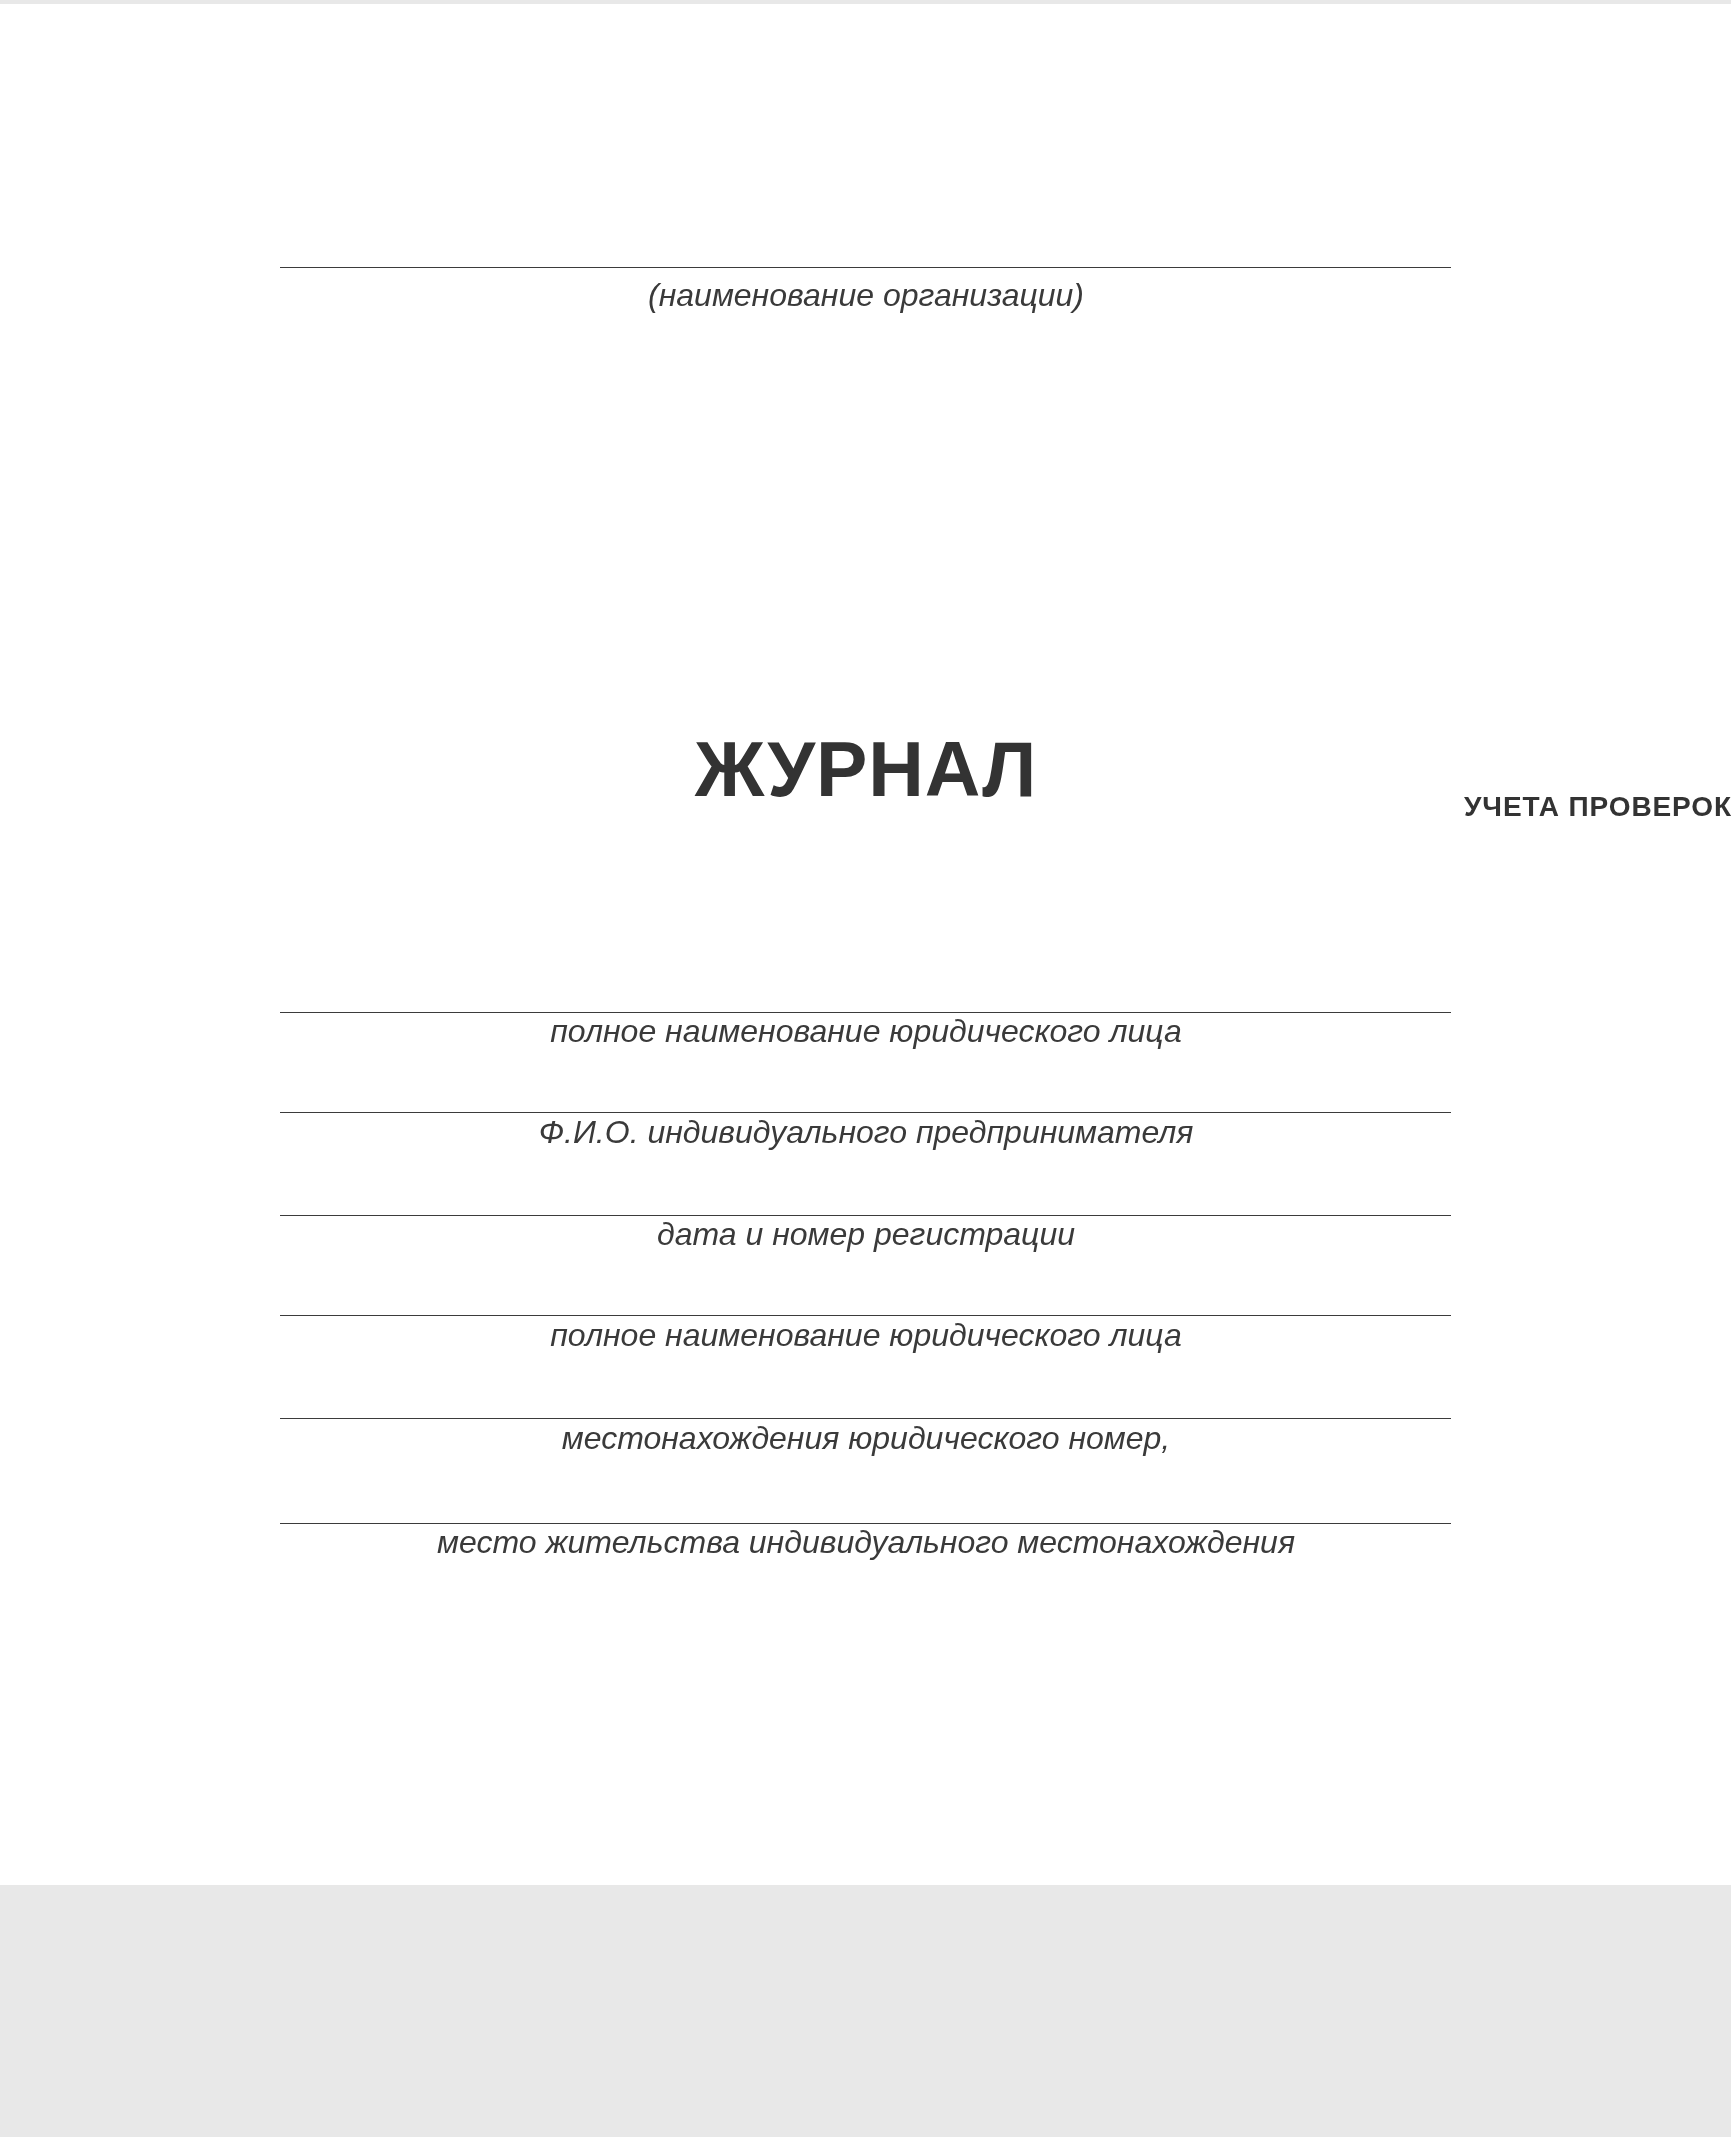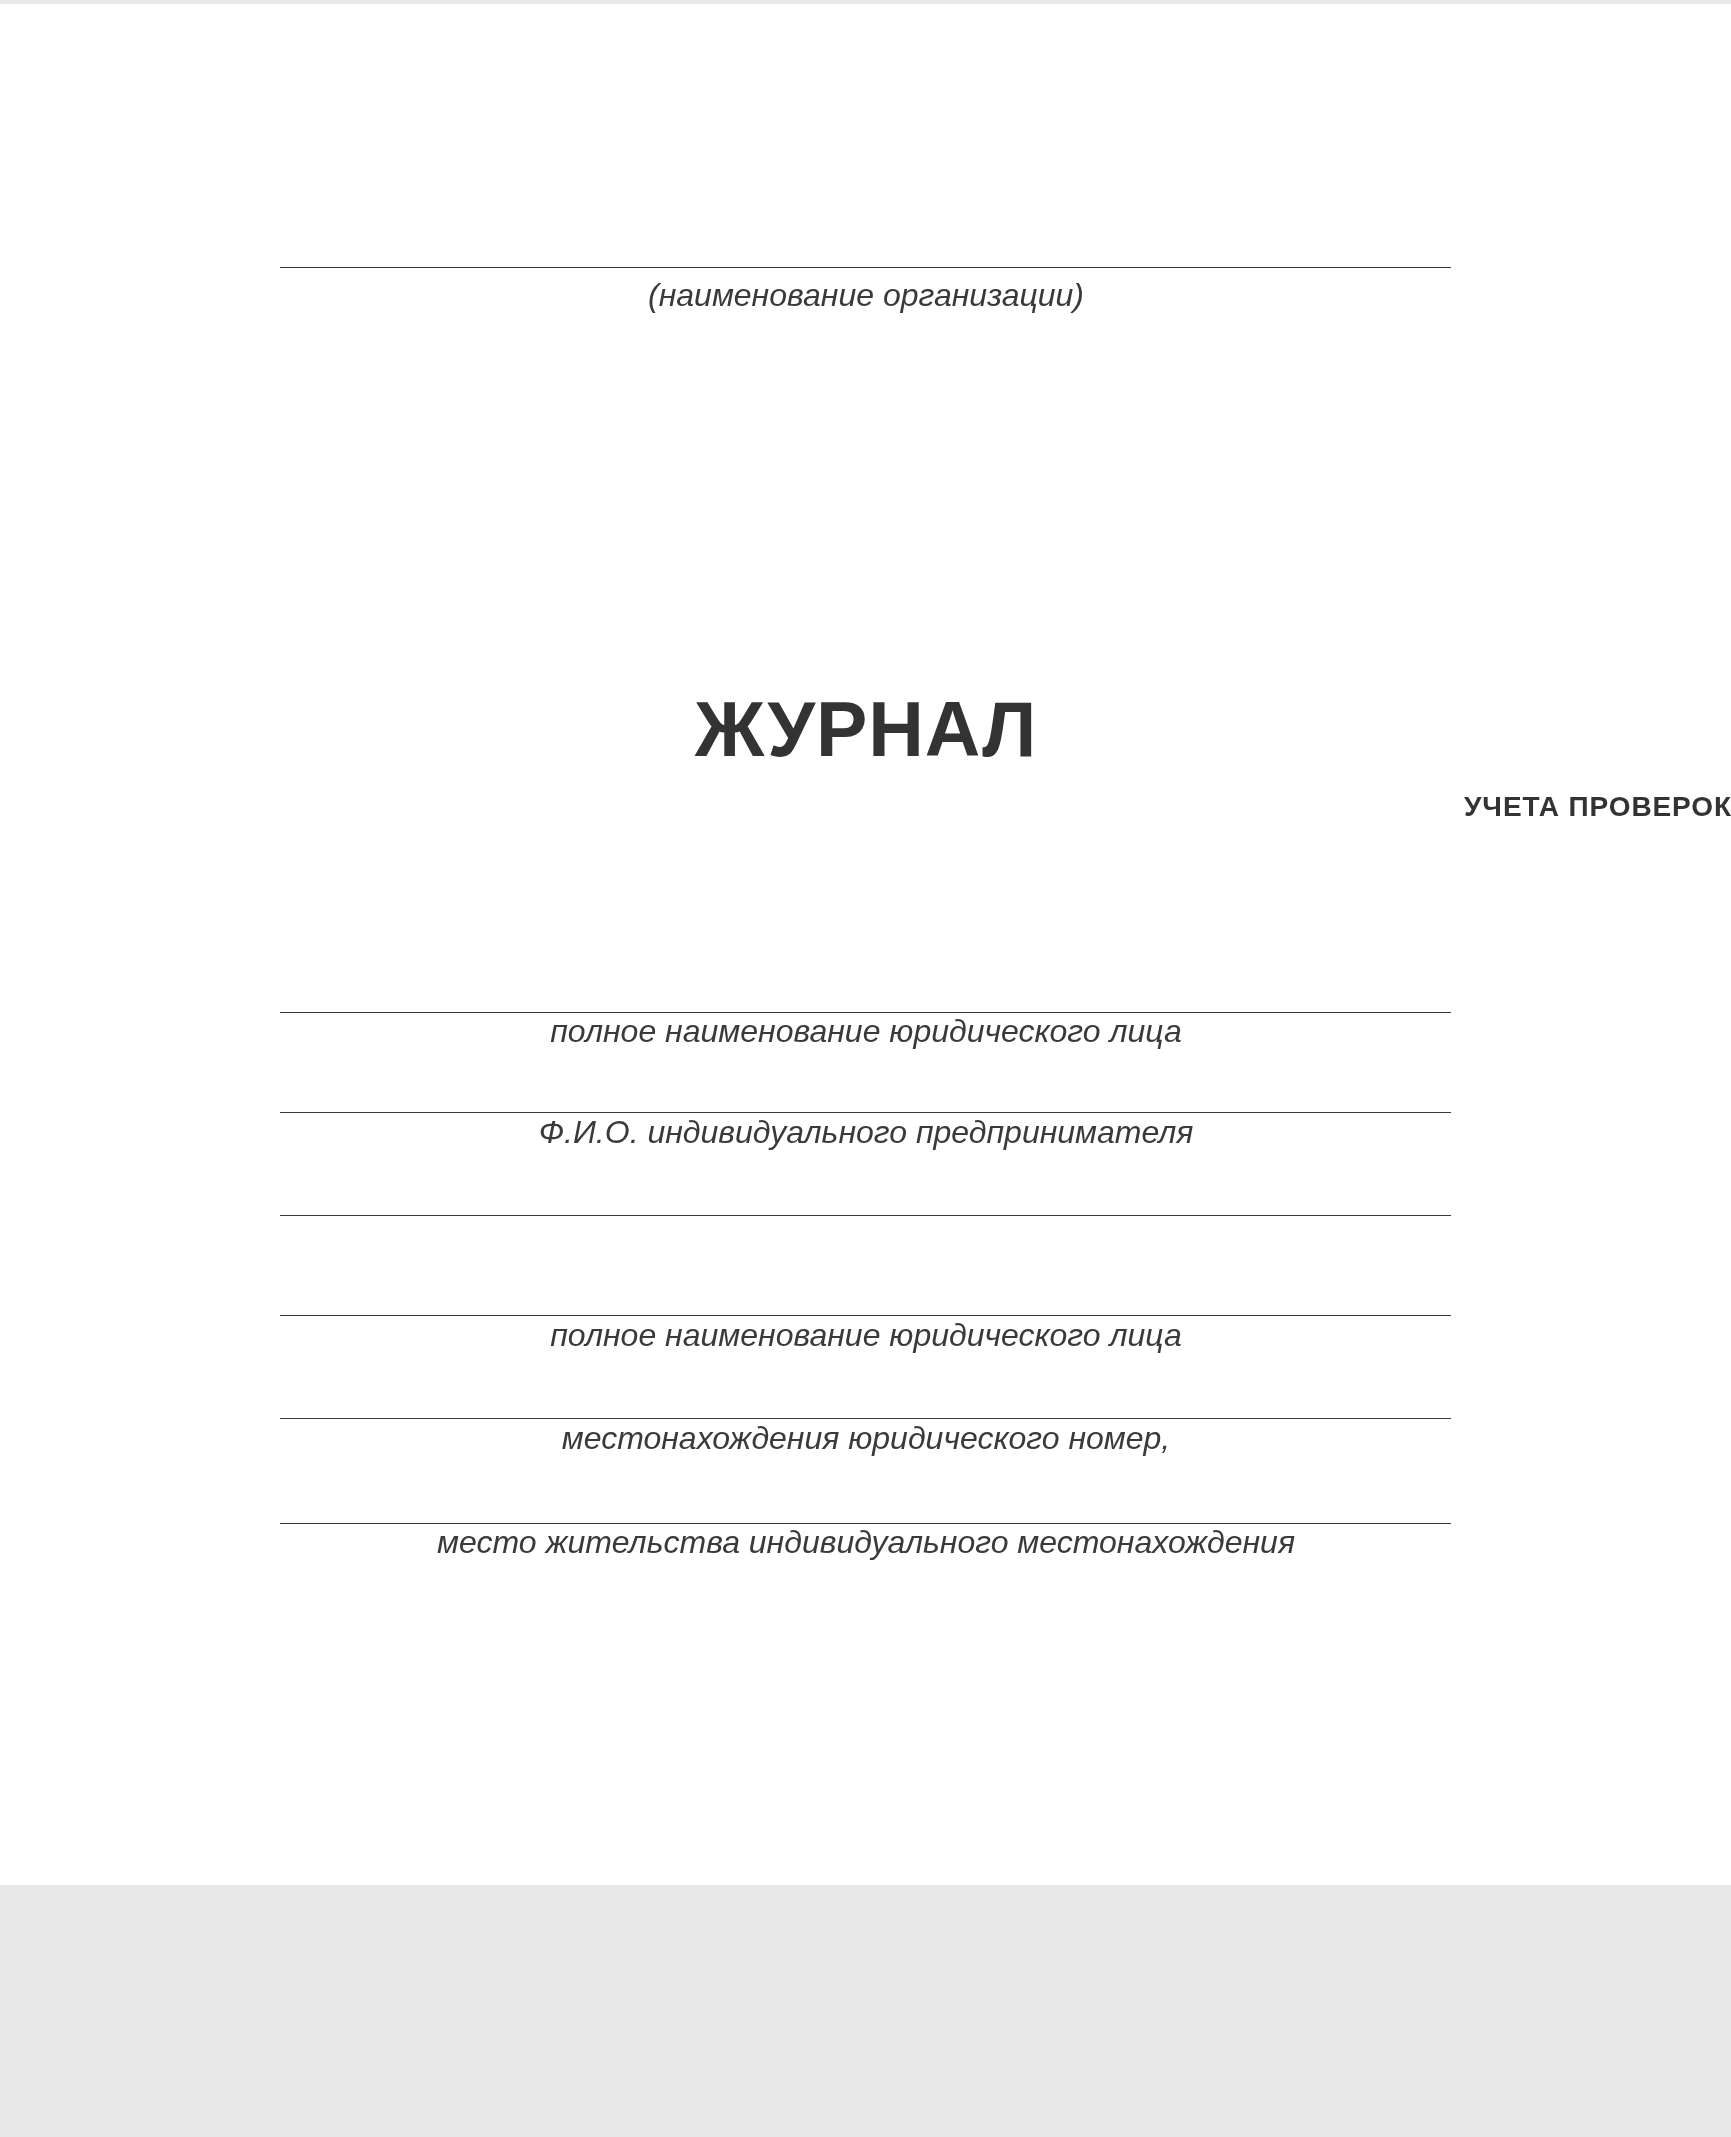--- a/index.html
+++ b/index.html
@@ -84,30 +84,31 @@
   .suffix  { margin-left: 14.6px; }
 </style>
 </head>
 <body>
 
 <div class="page">
 
   <div class="rule" style="top:263px"></div>
   <div class="caption" style="top:275px">(наименование организации)</div>
 
-  <h1 class="title-main" style="top:687px">ЖУРНАЛ</h1>
+  <h1 class="title-main" style="top:727px">ЖУРНАЛ</h1>
   <h2 class="title-sub" style="top:789px">УЧЕТА ПРОВЕРОК</h2>
 
   <div class="rule" style="top:1008px"></div>
   <div class="caption" style="top:1011px">полное наименование юридического лица</div>
 
   <div class="rule" style="top:1108px"></div>
   <div class="caption" style="top:1112px">Ф.И.О. индивидуального предпринимателя</div>
 
   <div class="rule" style="top:1211px"></div>
+  <div class="caption" style="top:1214px">дата и номер регистрации</div>
 
   <div class="rule" style="top:1311px"></div>
   <div class="caption" style="top:1315px">полное наименование юридического лица</div>
 
   <div class="rule" style="top:1414px"></div>
   <div class="caption" style="top:1418px">местонахождения юридического номер,</div>
 
   <div class="rule" style="top:1519px"></div>
   <div class="caption" style="top:1522px">место жительства индивидуального местонахождения</div>
 

